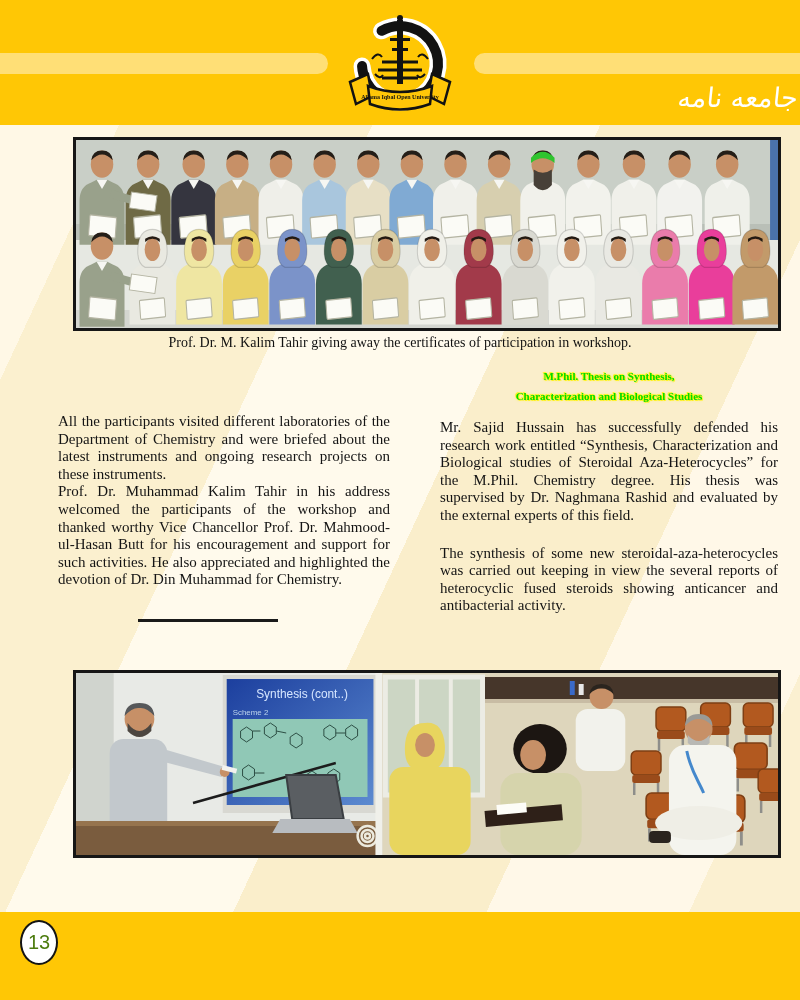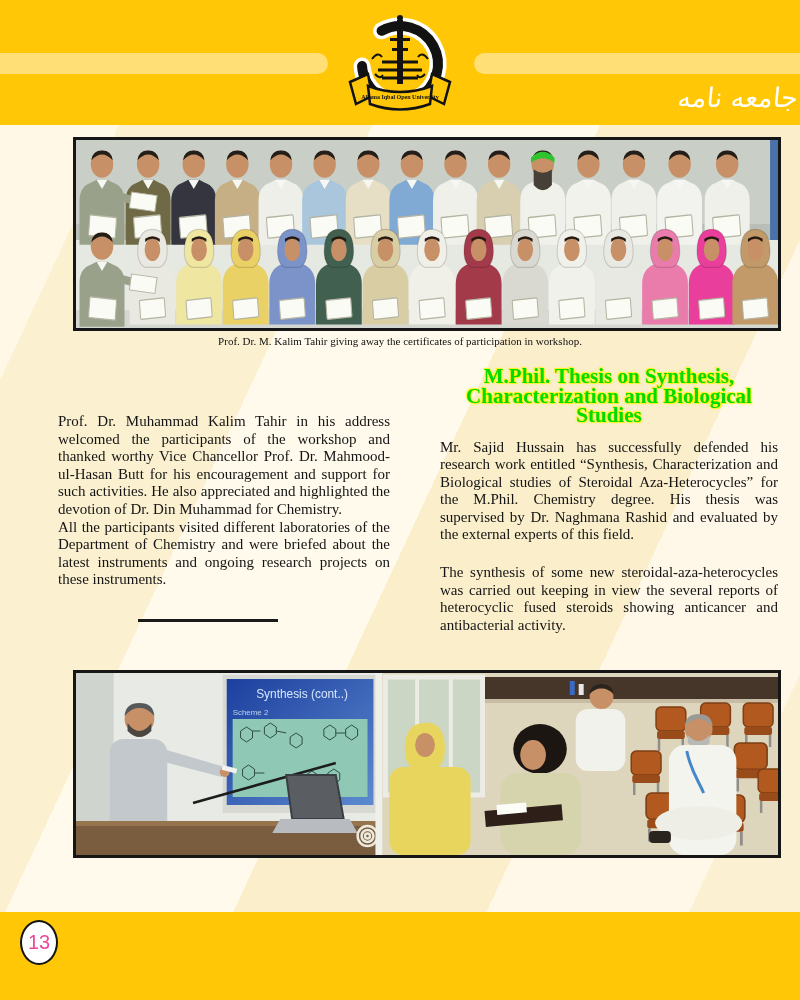--- a/index.html
+++ b/index.html
@@ -22,44 +22,44 @@
     font-family:"DejaVu Sans", sans-serif;font-size:27px;color:#ffffff;
     transform:skewX(-6deg);letter-spacing:1px;
   }
   
   .photo-frame{position:absolute;left:48px;width:708px;border:3px solid #161616;background:#dddddd;box-sizing:border-box;margin-left:25px;}
   #photo1{top:137px;height:194px;}
   #photo2{top:670px;height:188px;}
   .photo-frame svg{display:block;width:702px;}
   .caption{
     position:absolute;left:0;width:800px;text-align:center;
-    font-size:11px;color:#111;
+    font-size:14px;color:#111;
   }
   #caption1{top:335px;}
   #caption2{top:862px;}
   
   .col{position:absolute;font-size:15px;line-height:17.6px;text-align:justify;}
   #left-col{left:58px;top:413px;width:332px;}
   #right-col{left:440px;top:367px;width:338px;}
   .col p{margin:0;}
   #right-col p.spaced{margin-top:20px;}
   .green-heading{
-    text-align:center;font-weight:bold;font-size:21px;line-height:19.5px;
+    text-align:center;font-weight:bold;font-size:11px;line-height:19.5px;
     color:#00db00;
     text-shadow:0 0 3px rgba(255,244,0,.95), 0 0 1px #fff200, 1px 1px 0 rgba(255,244,0,.8), -1px -1px 0 rgba(255,244,0,.8);
     margin-bottom:13px;
   }
   .divider{width:140px;height:3px;background:#1a1a1a;margin:30px 0 0 80px;}
   
   .footer{position:absolute;left:0;top:912px;width:800px;height:88px;background:#ffc705;}
   .page-number{
     position:absolute;left:20px;top:8px;width:34px;height:41px;
     background:#ffffff;border:2px solid #141414;border-radius:50%;
     display:flex;align-items:center;justify-content:center;
-    font-family:"Liberation Sans", sans-serif;font-size:20px;color:#ec4899;
+    font-family:"Liberation Sans", sans-serif;font-size:20px;color:#4d7c0f;
   }
 </style>
 </head>
 <body>
 
 <div class="page">
 
   <div class="header">
     <div class="stripe left"></div>
     <div class="stripe right"></div>
@@ -153,22 +153,22 @@
       <use href="#p-woman" color="#e93e9b" transform="translate(618,88) scale(1.05,1.27)"></use>
       <use href="#p-woman" color="#c29a6a" transform="translate(662,88) scale(1.05,1.27)"></use>
 
       <path d="M36,132 L72,142 L70,150 L34,140 Z" fill="#99a18b"></path>
       <rect x="56" y="134" width="26" height="16" fill="#fbfbf6" stroke="#b4b4a2" transform="rotate(8 56 134)"></rect>
     </svg>
   </div>
   <div class="caption" id="caption1">Prof. Dr. M. Kalim Tahir giving away the certificates of participation in workshop.</div>
 
   <div class="col" id="left-col">
+    <p>All the participants visited different laboratories of the Department of Chemistry and were briefed about the latest instruments and ongoing research projects on these instruments.</p>
     <p>Prof. Dr. Muhammad Kalim Tahir in his address welcomed the participants of the workshop and thanked worthy Vice Chancellor Prof. Dr. Mahmood-ul-Hasan Butt for his encouragement and support for such activities. He also appreciated and highlighted the devotion of Dr. Din Muhammad for Chemistry.</p>
-    <p>All the participants visited different laboratories of the Department of Chemistry and were briefed about the latest instruments and ongoing research projects on these instruments.</p>
     <div class="divider"></div>
   </div>
 
   <div class="col" id="right-col">
     <div class="green-heading">
       <div>M.Phil. Thesis on Synthesis,</div>
       <div>Characterization and Biological Studies</div>
     </div>
     <p>Mr. Sajid Hussain has successfully defended his research work entitled “Synthesis, Characterization and Biological studies of Steroidal Aza-Heterocycles” for the M.Phil. Chemistry degree. His thesis was supervised by Dr. Naghmana Rashid and evaluated by the external experts of this field.</p>
     <p class="spaced">The synthesis of some new steroidal-aza-heterocycles was carried out keeping in view the several reports of heterocyclic fused steroids showing anticancer and antibacterial activity.</p>

